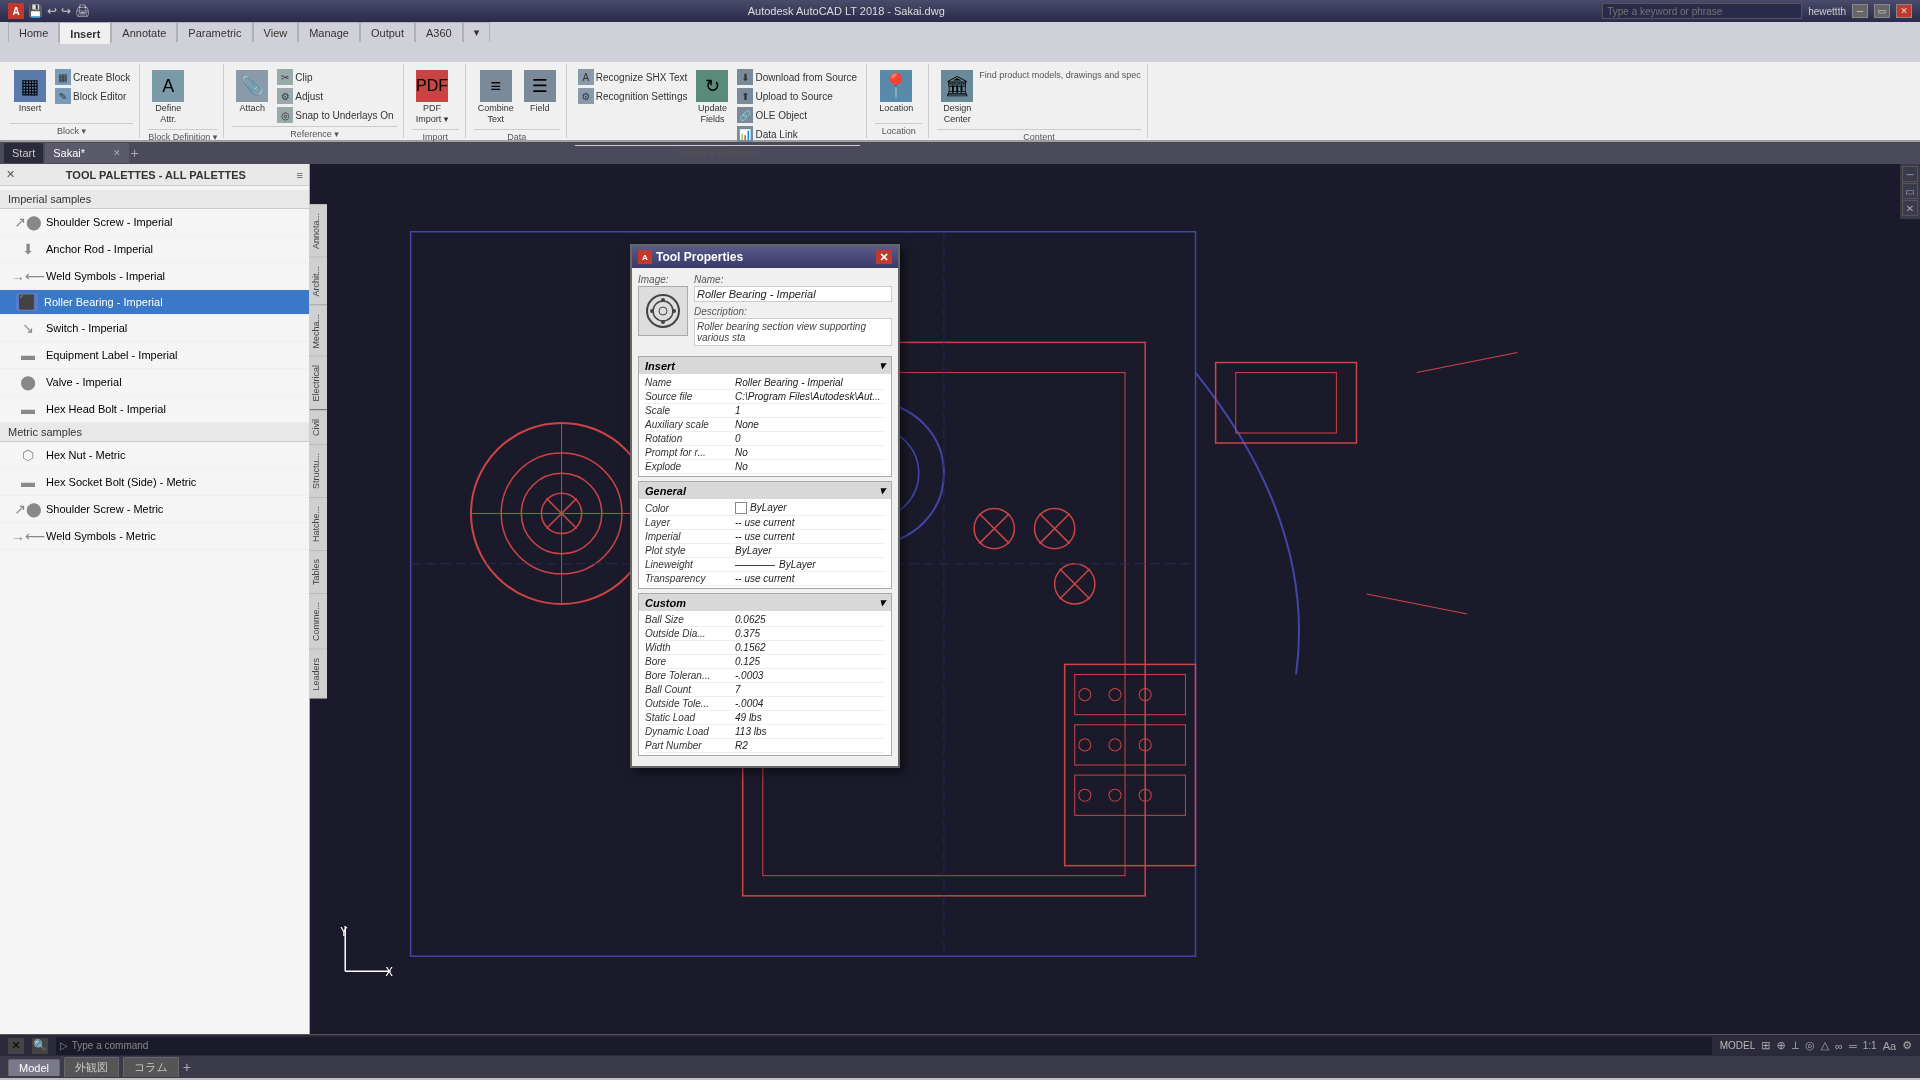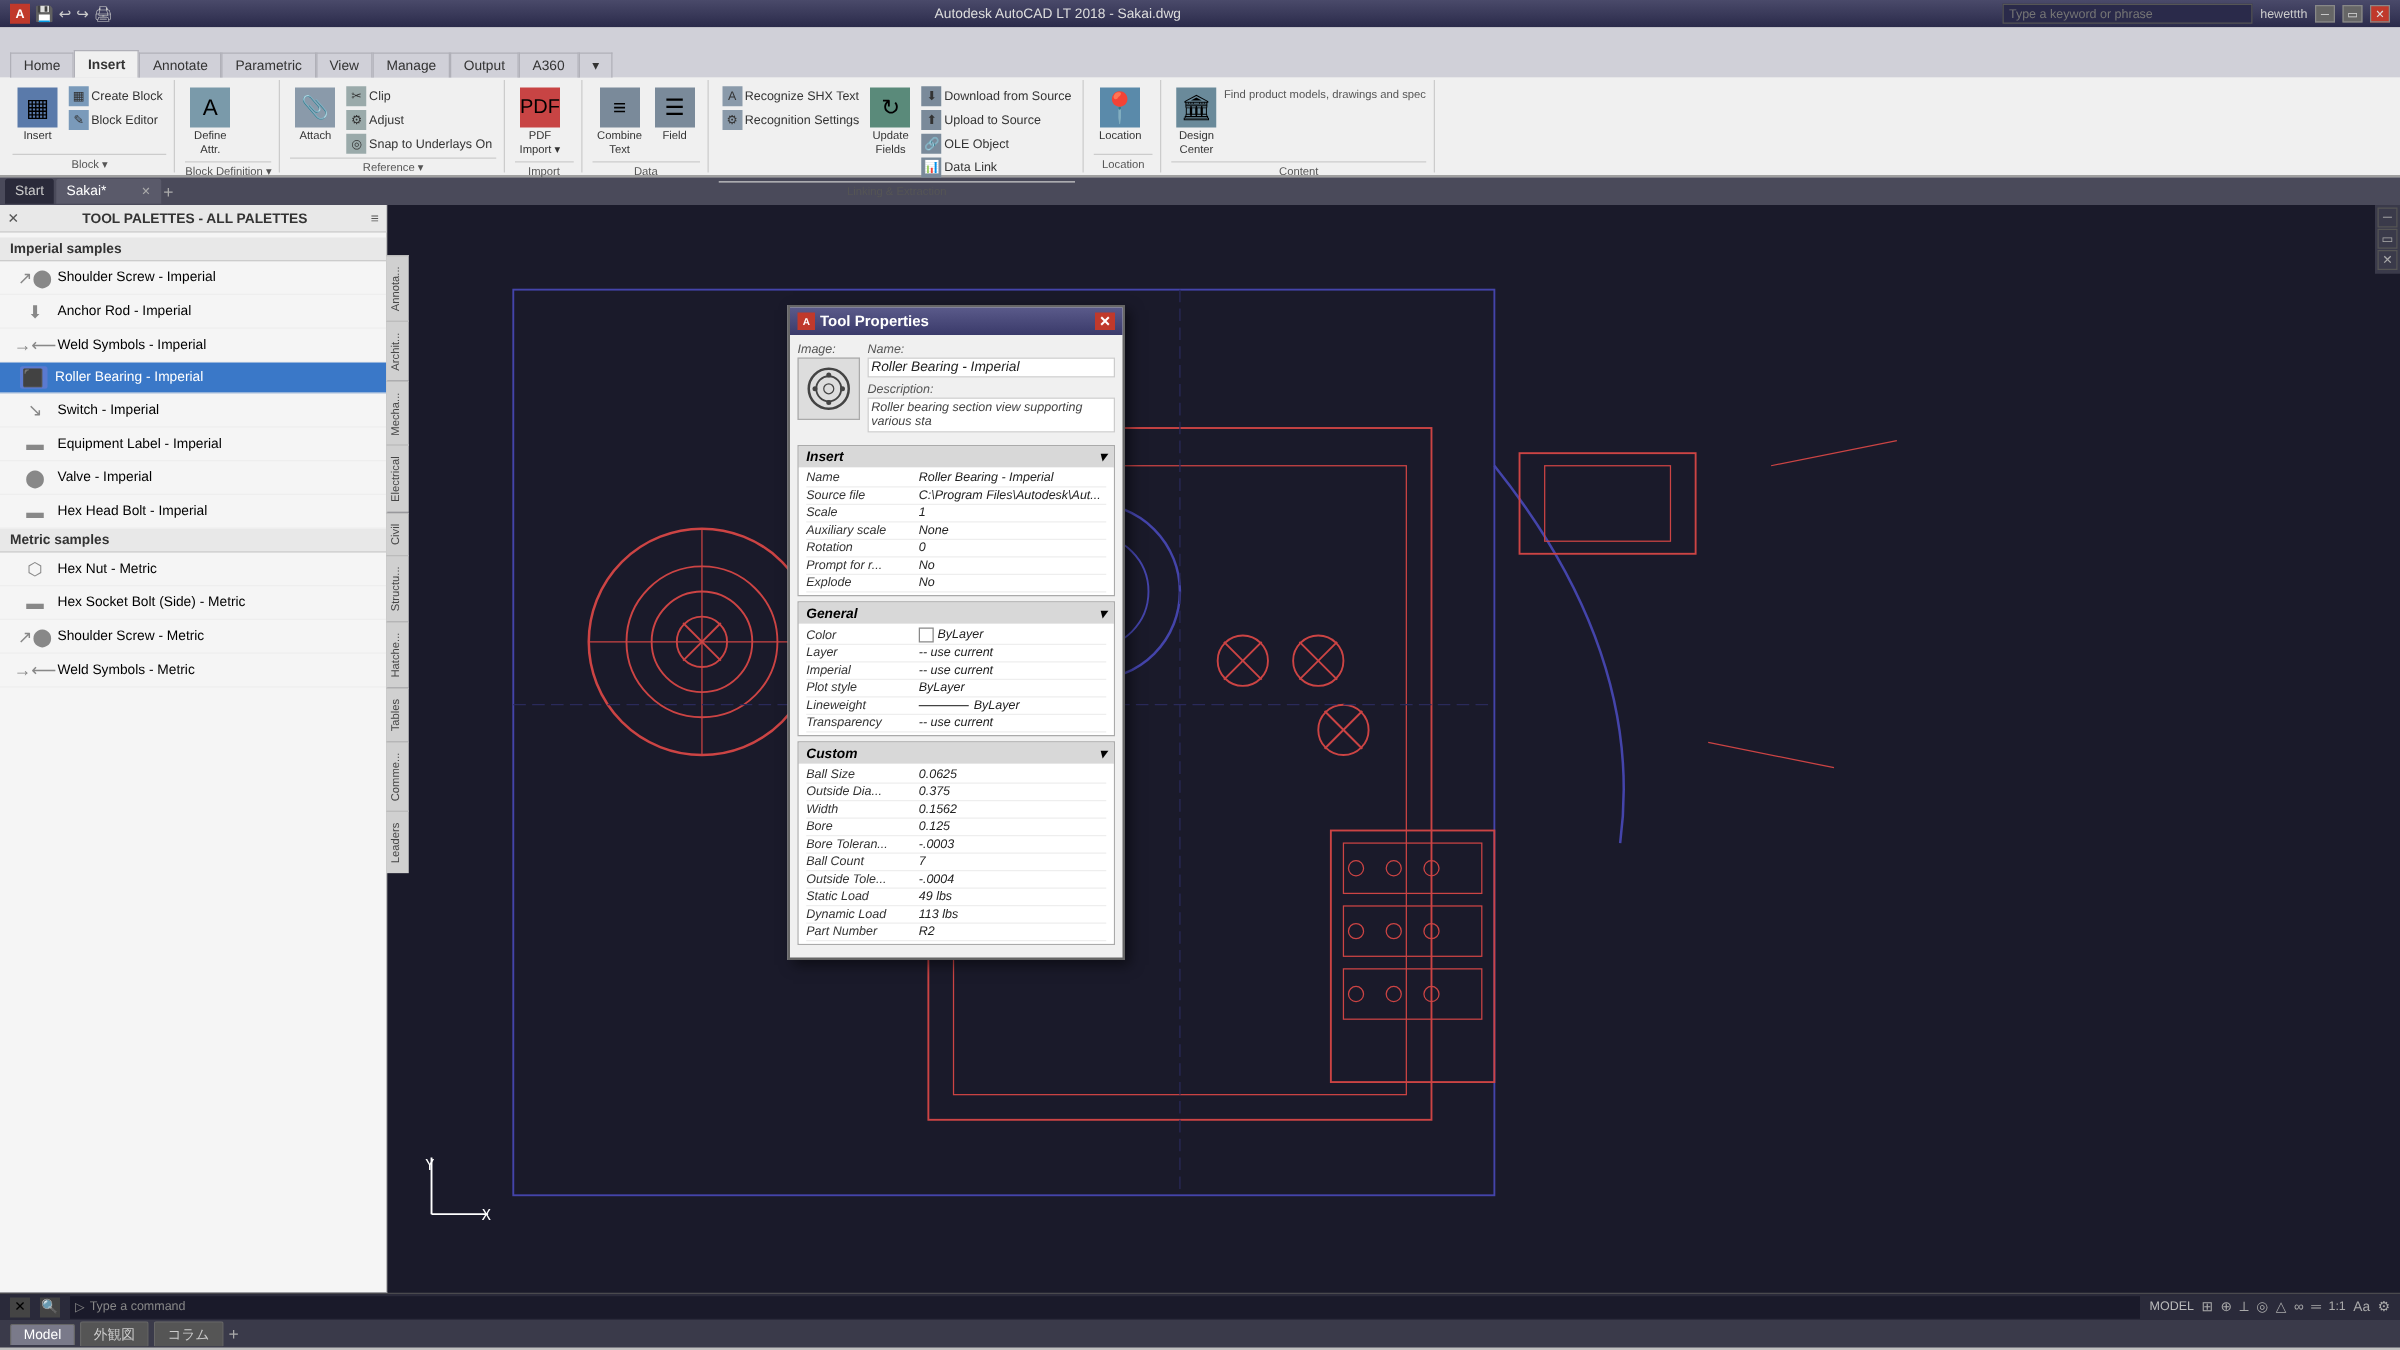--- a/index.html
+++ b/index.html
@@ -25,21 +25,21 @@
 
     
     #ribbon {
       background: linear-gradient(to bottom, #f0f0f0, #e0e0e0);
       border-bottom: 2px solid #a0a0a0;
     }
     #ribbon-tabs {
       display: flex;
       background: #d0d0d8;
       height: 40px;
-      align-items: flex-end;
+      align-items: flex-start;
       padding-left: 8px;
     }
     .ribbon-tab {
       padding: 3px 10px;
       background: #d0d0d8;
       border: 1px solid #b0b0b8;
       border-bottom: none;
       cursor: pointer;
       font-size: 11px;
       color: #333;
@@ -192,21 +192,21 @@
     }
 
     #palette-list {
       flex: 1;
       overflow-y: auto;
       padding: 4px 0;
     }
     .palette-section-header {
       padding: 3px 8px;
       font-size: 11px;
-      font-weight: bold;
+      font-weight: normal;
       color: #333;
       background: #e8e8e8;
       border-bottom: 1px solid #ccc;
       cursor: pointer;
     }
     .palette-item {
       display: flex;
       align-items: center;
       padding: 3px 8px 3px 16px;
       cursor: pointer;

